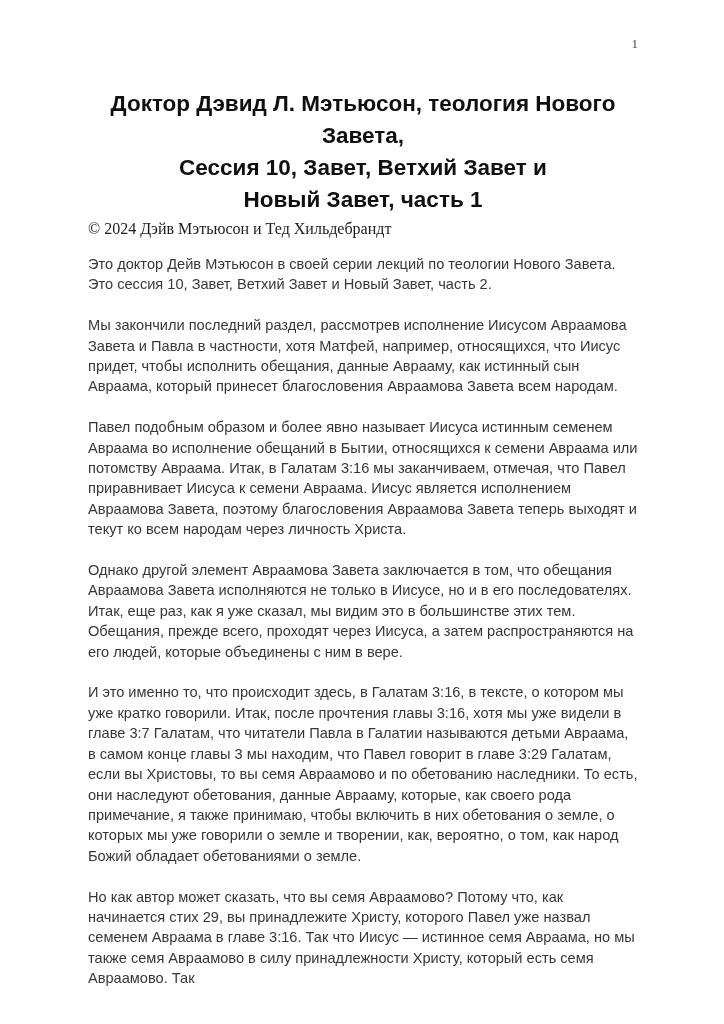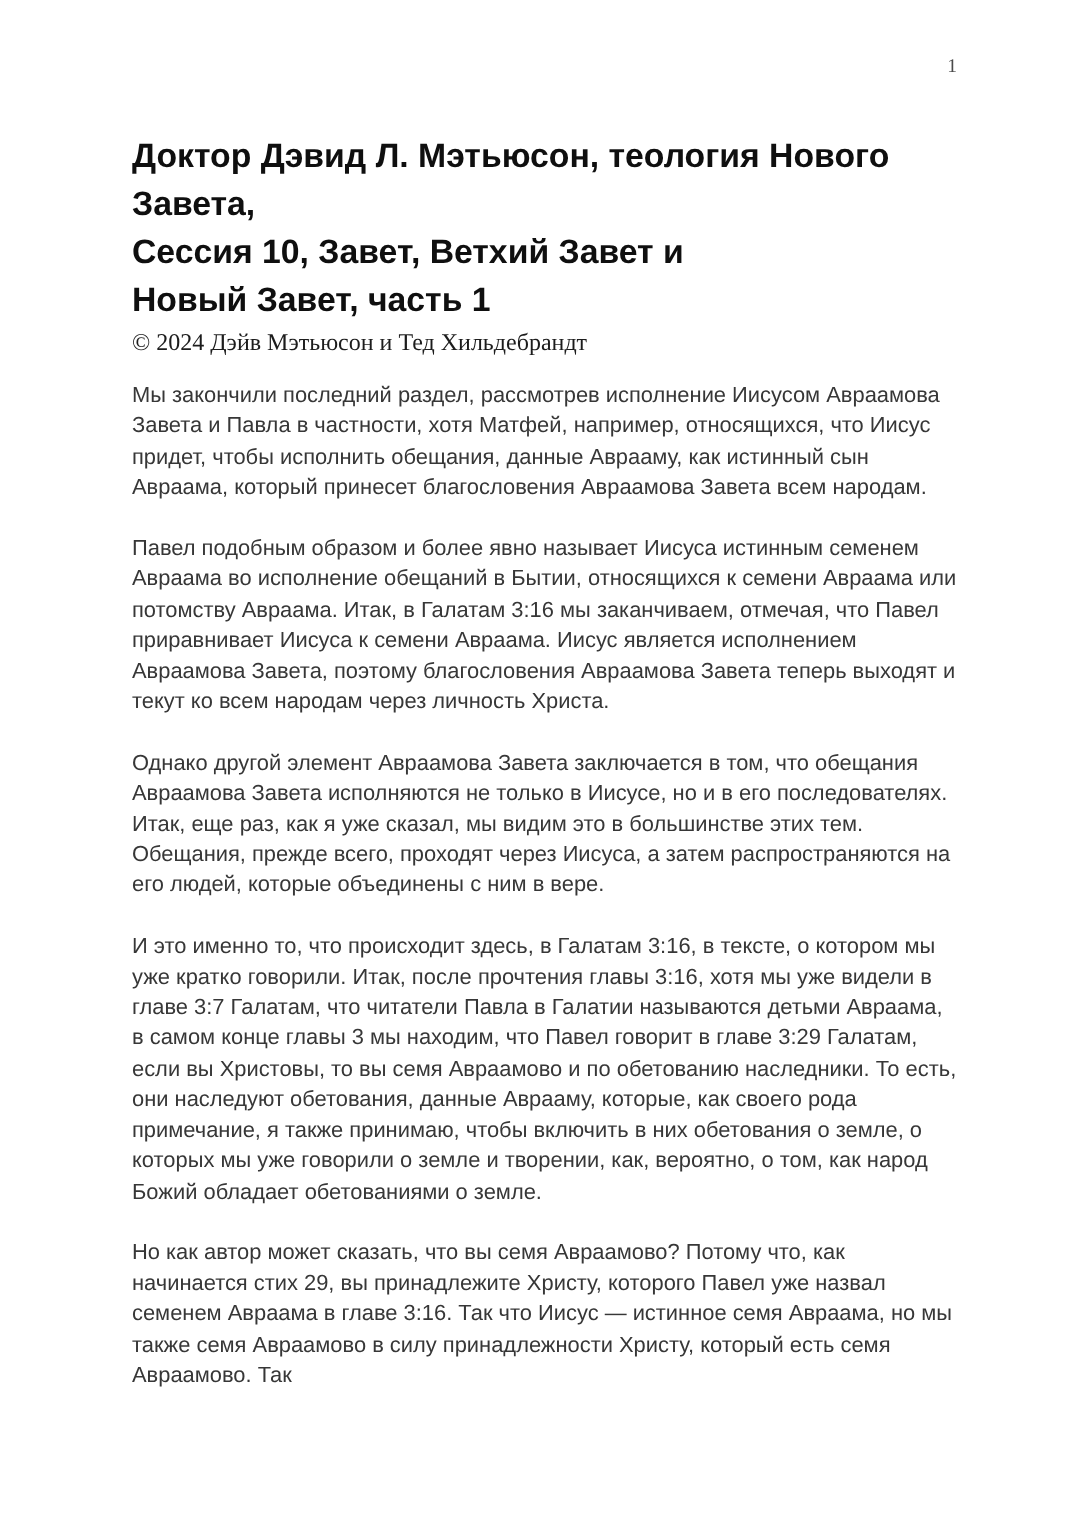--- a/index.html
+++ b/index.html
@@ -25,20 +25,21 @@
   }
   .content {
     box-sizing: border-box;
     padding: 88px 86px 0 88px;
   }
   .doc-title {
     font-family: "Liberation Sans", sans-serif;
     font-weight: bold;
     font-size: 22.5px;
     line-height: 32px;
+    text-align: center;
     color: #0f0f0f;
     margin: 0;
   }
   .copyright {
     font-family: "Liberation Serif", serif;
     font-size: 16px;
     line-height: 21px;
     text-align: left;
     color: #1c1c1c;
     margin: 2px 0 0 0;
@@ -66,20 +67,21 @@
 
     <h1 class="doc-title">
       <span>Доктор Дэвид Л. Мэтьюсон, теология Нового Завета,</span><br>
       <span>Сессия 10, Завет, Ветхий Завет и</span><br>
       <span>Новый Завет, часть 1</span>
     </h1>
 
     <div class="copyright">© 2024 Дэйв Мэтьюсон и Тед Хильдебрандт</div>
 
     <div class="body-text">
+      <p>Это доктор Дейв Мэтьюсон в своей серии лекций по теологии Нового Завета. Это сессия 10, Завет, Ветхий Завет и Новый Завет, часть 2.</p>
       <p>Мы закончили последний раздел, рассмотрев исполнение Иисусом Авраамова Завета и Павла в частности, хотя Матфей, например, относящихся, что Иисус придет, чтобы исполнить обещания, данные Аврааму, как истинный сын Авраама, который принесет благословения Авраамова Завета всем народам.</p>
       <p>Павел подобным образом и более явно называет Иисуса истинным семенем Авраама во исполнение обещаний в Бытии, относящихся к семени Авраама или потомству Авраама. Итак, в Галатам 3:16 мы заканчиваем, отмечая, что Павел приравнивает Иисуса к семени Авраама. Иисус является исполнением Авраамова Завета, поэтому благословения Авраамова Завета теперь выходят и текут ко всем народам через личность Христа.</p>
       <p>Однако другой элемент Авраамова Завета заключается в том, что обещания Авраамова Завета исполняются не только в Иисусе, но и в его последователях. Итак, еще раз, как я уже сказал, мы видим это в большинстве этих тем. Обещания, прежде всего, проходят через Иисуса, а затем распространяются на его людей, которые объединены с ним в вере.</p>
       <p>И это именно то, что происходит здесь, в Галатам 3:16, в тексте, о котором мы уже кратко говорили. Итак, после прочтения главы 3:16, хотя мы уже видели в главе 3:7 Галатам, что читатели Павла в Галатии называются детьми Авраама, в самом конце главы 3 мы находим, что Павел говорит в главе 3:29 Галатам, если вы Христовы, то вы семя Авраамово и по обетованию наследники. То есть, они наследуют обетования, данные Аврааму, которые, как своего рода примечание, я также принимаю, чтобы включить в них обетования о земле, о которых мы уже говорили о земле и творении, как, вероятно, о том, как народ Божий обладает обетованиями о земле.</p>
       <p>Но как автор может сказать, что вы семя Авраамово? Потому что, как начинается стих 29, вы принадлежите Христу, которого Павел уже назвал семенем Авраама в главе 3:16. Так что Иисус — истинное семя Авраама, но мы также семя Авраамово в силу принадлежности Христу, который есть семя Авраамово. Так</p>
     </div>
 
   </div>
 </div>
 

